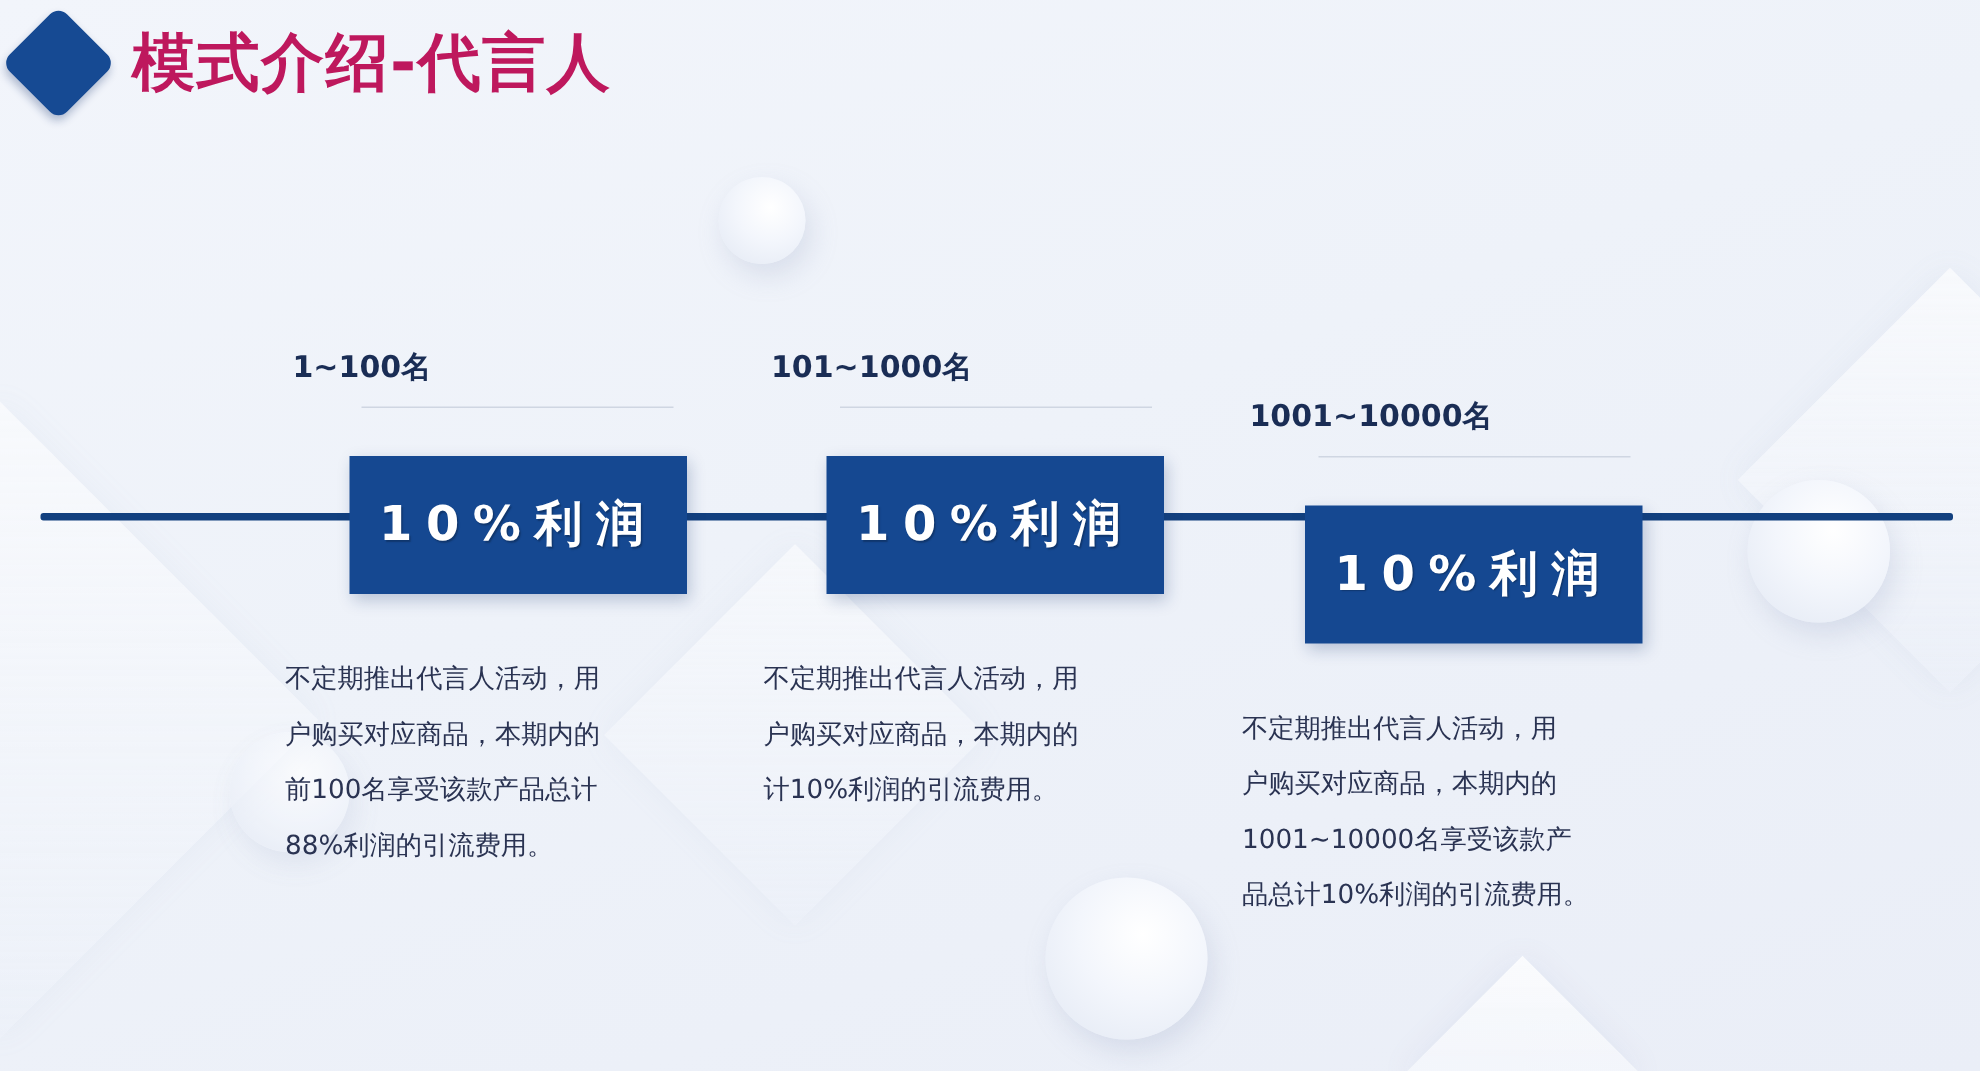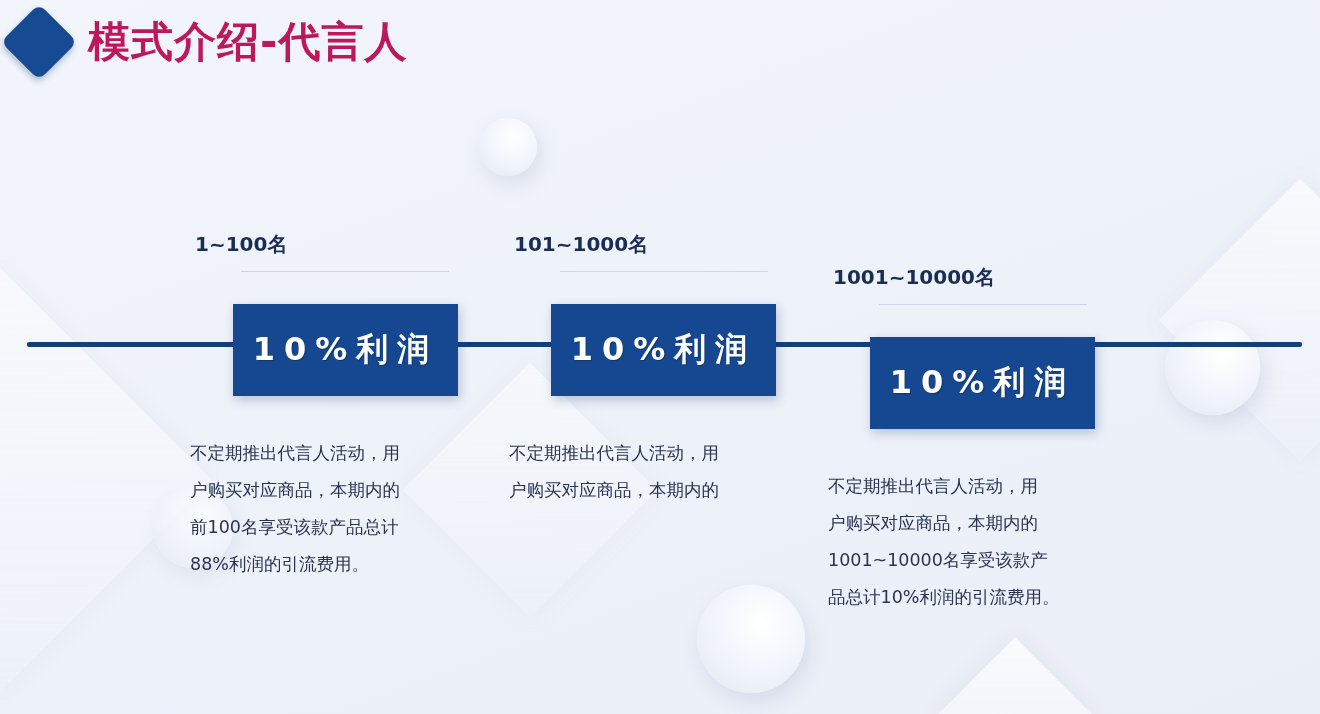--- a/index.html
+++ b/index.html
@@ -110,20 +110,21 @@
   </div>
 </div>
 
 <div class="tier" style="left:514px;">
   <div class="tier-label">101~1000名</div>
   <div class="tier-sep" style="width:208px;"></div>
   <div class="tier-box" style="left:37px; width:225px;">10%利润</div>
   <div class="tier-desc" style="left:-5px; width:310px;">
     <div>不定期推出代言人活动，用</div>
     <div>户购买对应商品，本期内的</div>
+    <div>计10%利润的引流费用。</div>
   </div>
 </div>
 
 <div class="tier" style="left:833px;margin-top:33px;">
   <div class="tier-label">1001~10000名</div>
   <div class="tier-sep" style="width:208px;"></div>
   <div class="tier-box" style="left:37px; width:225px;">10%利润</div>
   <div class="tier-desc" style="left:-5px; width:310px;">
     <div>不定期推出代言人活动，用</div>
     <div>户购买对应商品，本期内的</div>

